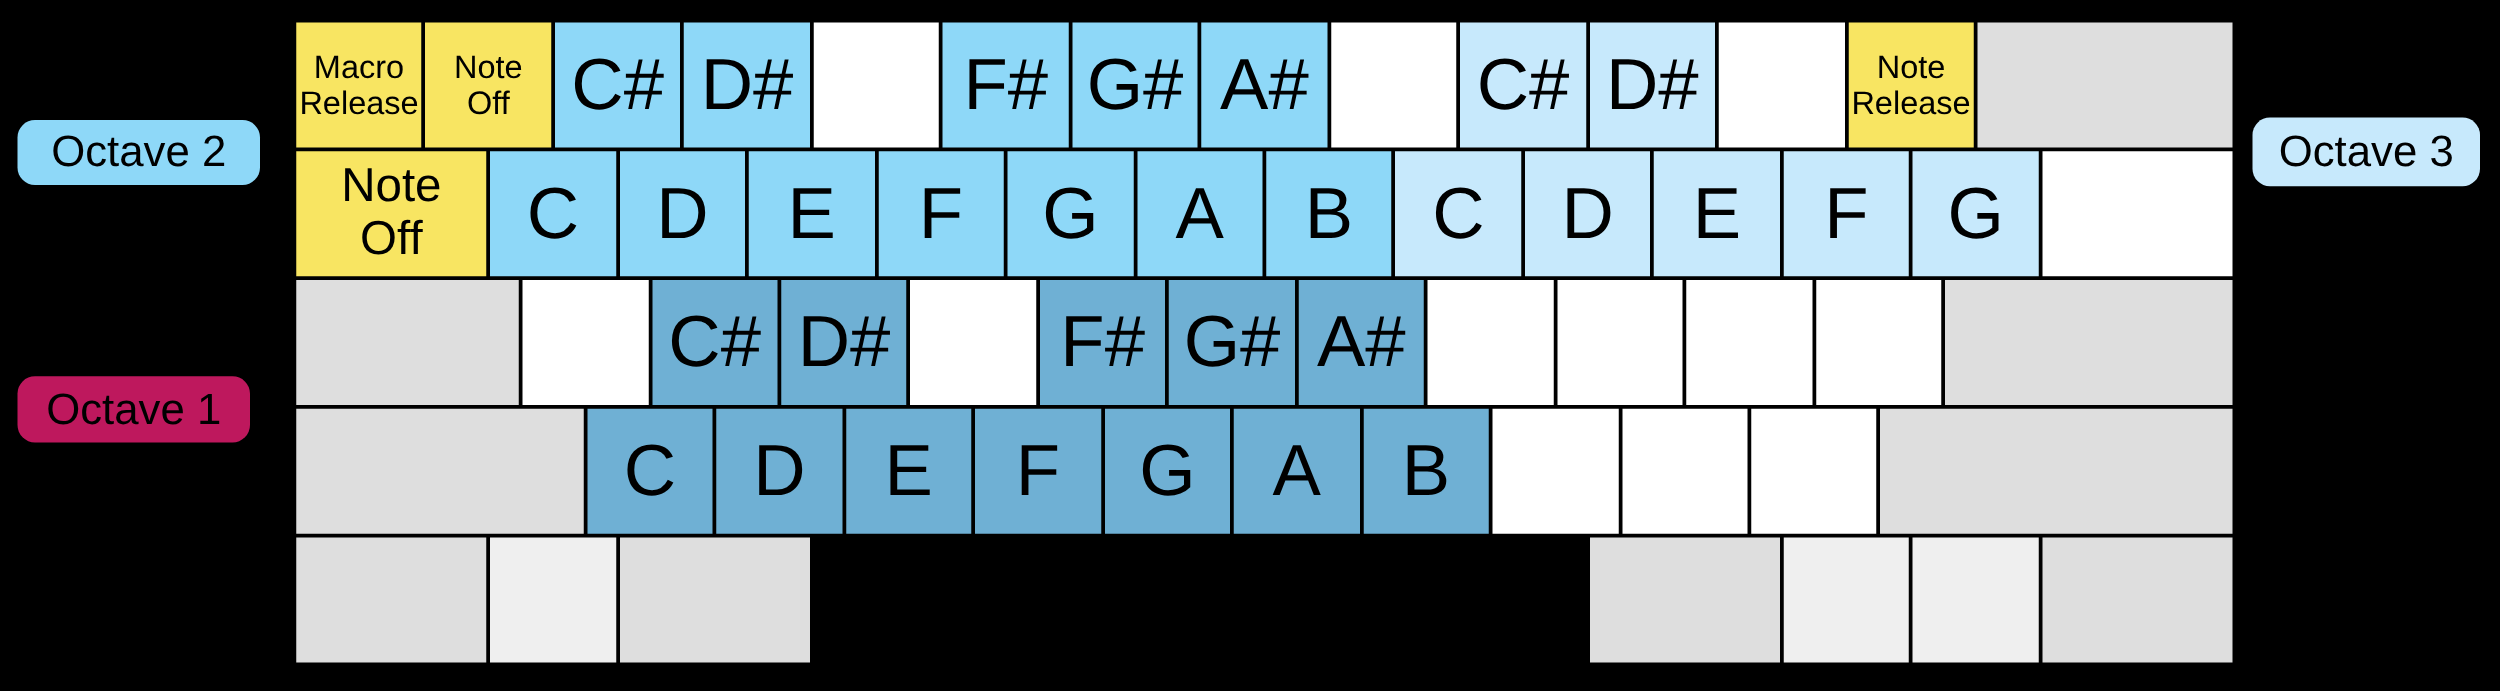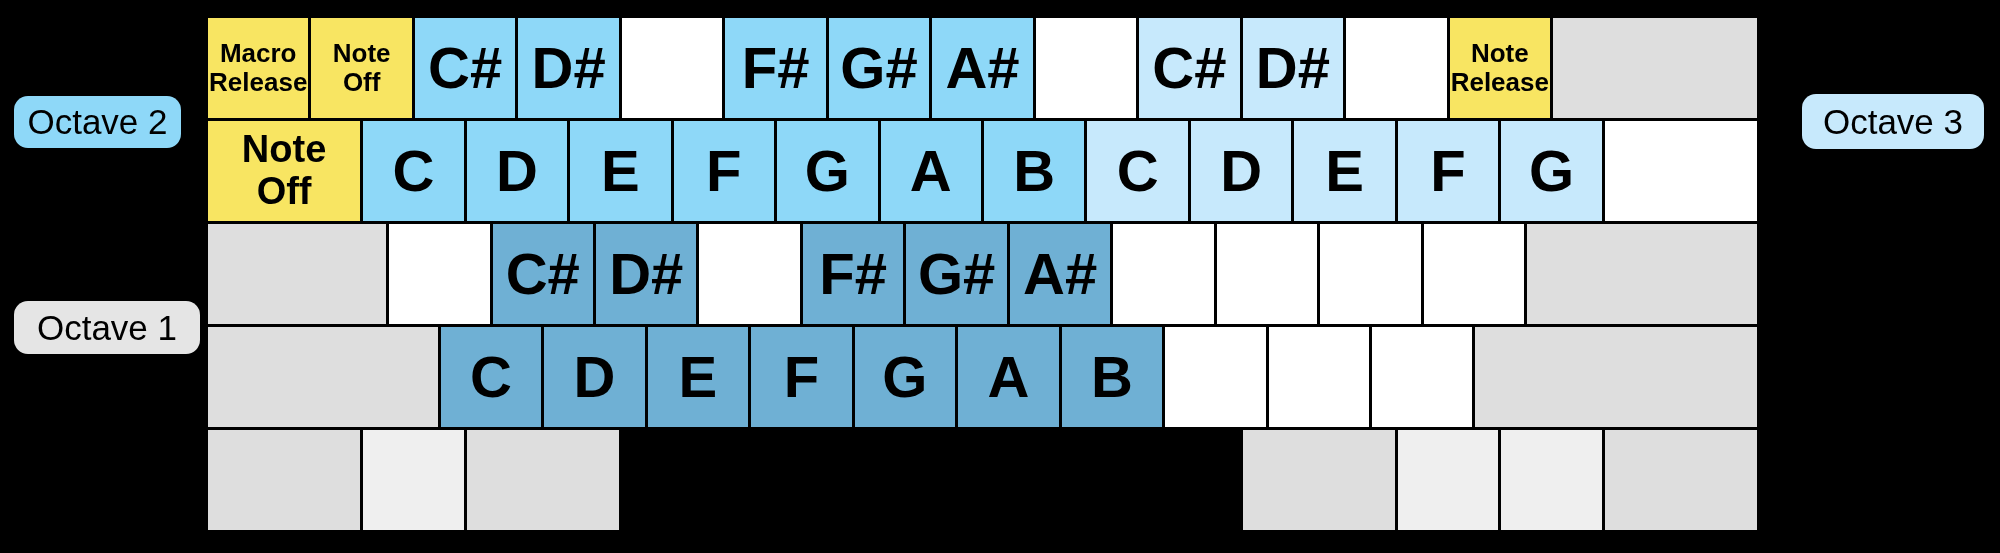--- a/index.html
+++ b/index.html
@@ -11,25 +11,24 @@
     position: relative;
     width: 2000px;
     height: 553px;
     background: #000000;
     font-family: "Liberation Sans", "DejaVu Sans", sans-serif;
     color: #000000;
     overflow: hidden;
   }
   #keyboard {
     position: absolute;
-    left: 208px;
+    left: 237px;
     top: 18px;
     width: 1552px;
     height: 515px;
-    font-weight: bold;
   }
   .key {
     position: absolute;
     box-sizing: border-box;
     display: flex;
     align-items: center;
     justify-content: center;
     text-align: center;
     white-space: pre-line;
     color: #000000;
@@ -41,21 +40,21 @@
   .octave-label {
     position: absolute;
     box-sizing: border-box;
     display: flex;
     align-items: center;
     justify-content: center;
     border-radius: 14px;
     font-size: 35px;
     color: #000000;
   }
-  #octave-2-label { left: 14px;   top: 96px;  width: 167px; height: 52px; }
+  #octave-2-label { left: 14px;   top: 96px;  width: 194px; height: 52px; }
   #octave-1-label { left: 14px;   top: 301px; width: 186px; height: 53px; }
   #octave-3-label { left: 1802px; top: 94px;  width: 182px; height: 55px; }
 </style>
 </head>
 <body>
 
 <div id="stage">
   <div id="keyboard">
       <div class="key size-sm" style="left: 0px; top: 0px; width: 100.467px; height: 100px; background: rgb(248, 229, 98);">Macro
 Release</div>
@@ -118,16 +117,16 @@
       <div class="key" style="left: 155.2px; top: 412px; width: 100.467px; height: 100px; background: rgb(239, 239, 239);"></div>
       <div class="key" style="left: 258.667px; top: 412px; width: 152.2px; height: 100px; background: rgb(222, 222, 222);"></div>
       <div class="key" style="left: 1034.67px; top: 412px; width: 152.2px; height: 100px; background: rgb(222, 222, 222);"></div>
       <div class="key" style="left: 1189.87px; top: 412px; width: 100.467px; height: 100px; background: rgb(239, 239, 239);"></div>
       <div class="key" style="left: 1293.33px; top: 412px; width: 100.467px; height: 100px; background: rgb(239, 239, 239);"></div>
       <div class="key" style="left: 1396.8px; top: 412px; width: 152.2px; height: 100px; background: rgb(222, 222, 222);"></div>
     </div>
 
   <div class="octave-label" id="octave-2-label" style="background: rgb(142, 216, 248);">Octave 2</div>
 
-  <div class="octave-label" id="octave-1-label" style="background: #e5e5e5;">Octave 1</div>
+  <div class="octave-label" id="octave-1-label" style="background: #be185d;">Octave 1</div>
 
   <div class="octave-label" id="octave-3-label" style="background: rgb(199, 233, 252);">Octave 3</div>
 </div>
 
 </body></html>

